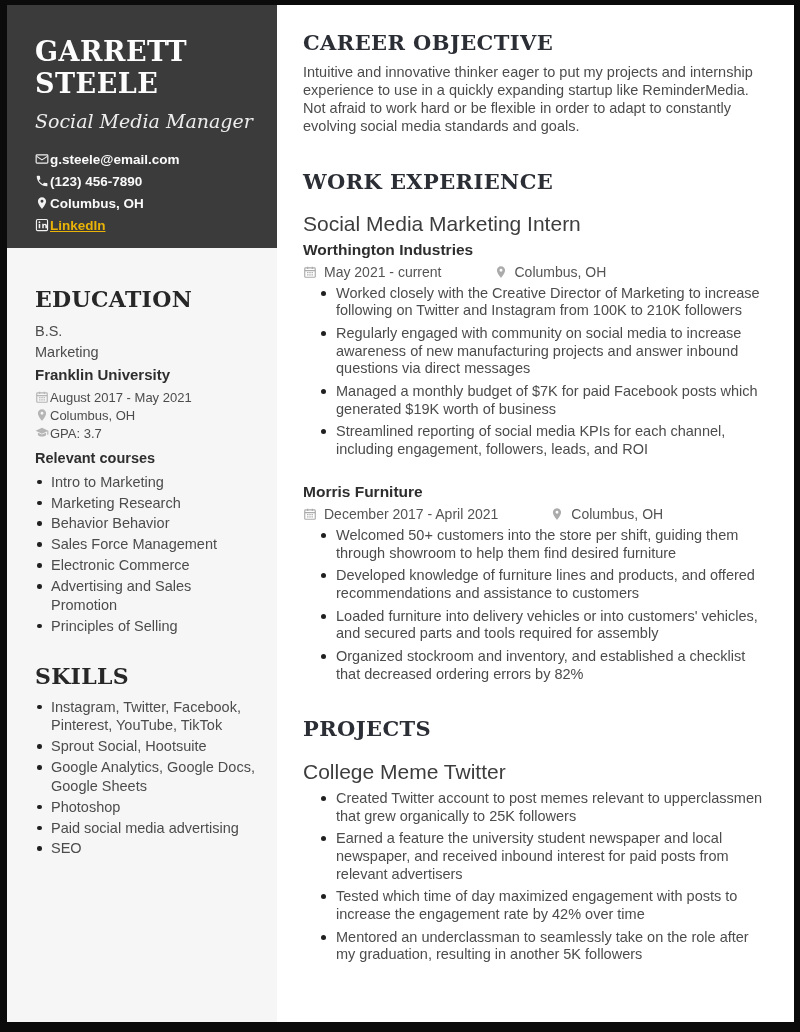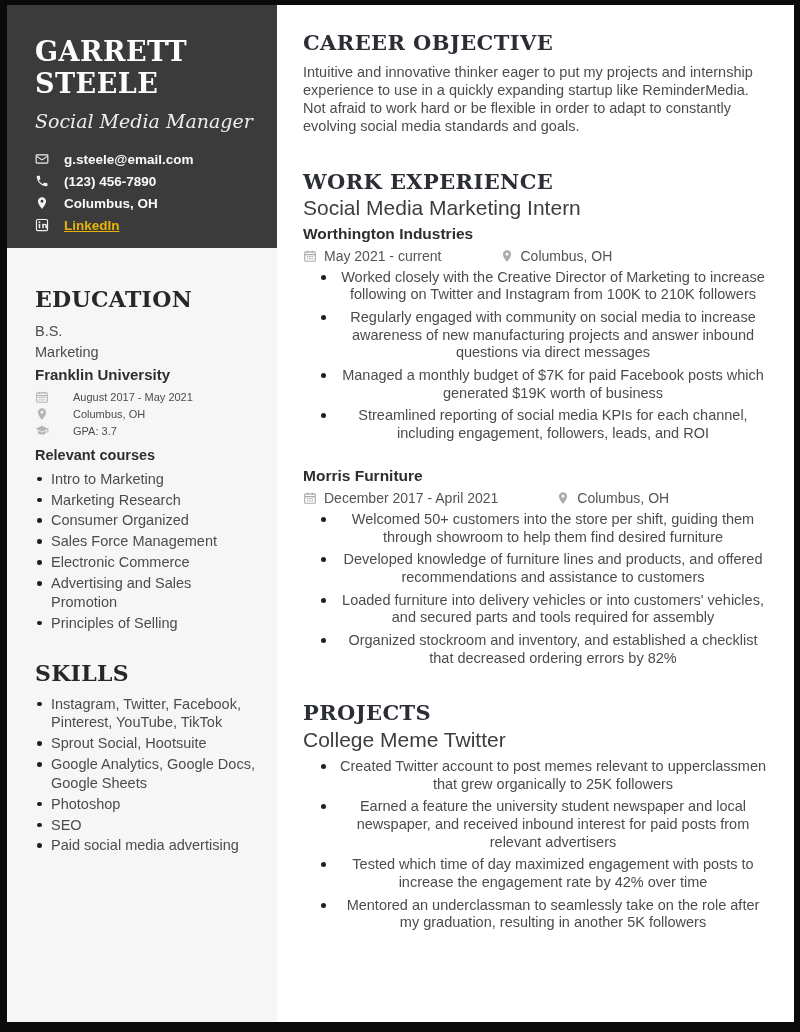--- a/index.html
+++ b/index.html
@@ -26,56 +26,56 @@
   .name{
     font-family:"DejaVu Serif","Liberation Serif",serif;font-weight:bold;
     font-size:27px;line-height:1.2;letter-spacing:.5px;color:#fdfdfd;margin:0;
   }
   .name span{display:block;}
   .job-title{
     font-family:"DejaVu Serif","Liberation Serif",serif;font-style:italic;
     font-size:19px;color:#ededed;margin-top:9px;
   }
   .contact{list-style:none;margin:20px 0 0;padding:0;}
-  .contact li{display:flex;align-items:center;gap:15px;font-size:13.5px;font-weight:bold;color:#fafafa;margin-bottom:7px;}
+  .contact li{display:flex;align-items:center;gap:1px;font-size:13.5px;font-weight:bold;color:#fafafa;margin-bottom:7px;}
   .contact .ic{width:14px;height:14px;flex:0 0 14px;color:#f2f2f2;display:inline-block;}
   .contact a{color:#eab308;text-decoration:underline;cursor:pointer;}
   
   .sidebar-body{padding:0 20px 0 28px;margin-top:14px;}
   .side-head{
     font-family:"DejaVu Serif","Liberation Serif",serif;font-weight:bold;
     font-size:22px;color:#272727;letter-spacing:.3px;margin:24px 0 9px;
   }
   .side-head.skills{margin-top:27px;}
   .edu-line{font-size:14.5px;color:var(--body-text);line-height:1.45;}
   .edu-school{font-size:15px;font-weight:bold;color:var(--bold-text);line-height:1.45;margin:1px 0 4px;}
-  .meta-row{display:flex;align-items:center;gap:24px;font-size:11px;color:var(--body-text);margin:3px 0;}
+  .meta-row{display:flex;align-items:center;gap:1px;font-size:13px;color:var(--body-text);margin:3px 0;}
   .meta-row .ic{width:14px;height:14px;flex:0 0 14px;color:var(--icon-gray);display:inline-block;}
   .sub-label{font-size:14.5px;font-weight:bold;color:var(--bold-text);margin-top:9px;}
   ul.blist{list-style:none;margin:7px 0 0;padding:0 0 0 16px;}
   ul.blist li{position:relative;font-size:14.5px;color:var(--body-text);line-height:1.3;margin-bottom:2px;}
   ul.blist li::before{content:"";position:absolute;left:-14px;top:7px;width:4.5px;height:4.5px;border-radius:50%;background:#202020;}
   
   .main{flex:1;padding:25px 24px 0 26px;background:var(--main-bg);}
   .mhead{
     font-family:"DejaVu Serif","Liberation Serif",serif;font-weight:bold;
     font-size:21px;color:var(--heading-text);letter-spacing:.4px;margin:0;line-height:1.25;
   }
   .objective-text{font-size:14.5px;line-height:1.24;color:var(--body-text);margin:8px 0 0;}
   .sec-exp{margin-top:33px;}
   .sec-proj{margin-top:33px;}
-  .job{margin-top:0;}
+  .job{margin-top:16px;}
   .job + .job{margin-top:24px;}
   .job-name{font-size:21px;font-weight:400;color:#3d3d3d;line-height:1.25;}
   .company{font-size:15.5px;font-weight:bold;color:var(--bold-text);margin-top:3px;}
-  .jmeta{display:flex;align-items:center;font-size:14px;color:#545454;margin:5px 0 2px;gap:6px;}
+  .jmeta{display:flex;align-items:center;font-size:14px;color:#545454;margin:5px 0 2px;}
   .jmeta .grp{display:flex;align-items:center;gap:7px;}
   .jmeta .grp.loc{margin-left:52px;}
   .jmeta .ic{width:14px;height:14px;flex:0 0 14px;color:#ababab;display:inline-block;}
-  ul.mlist{list-style:none;margin:5px 0 0;padding:0 0 0 33px;text-align:center;}
+  ul.mlist{list-style:none;margin:5px 0 0;padding:0 0 0 33px;}
   ul.mlist li{position:relative;font-size:14.5px;color:var(--body-text);line-height:1.22;margin-bottom:5px;}
   ul.mlist li::before{content:"";position:absolute;left:-15px;top:6px;width:5px;height:5px;border-radius:50%;background:#202020;}
   .ic svg{width:100%;height:100%;display:block;}
 </style>
 </head>
 <body>
 
 <div class="frame">
 
   <aside class="sidebar">
@@ -154,35 +154,35 @@
               <path d="M12 3L1 8.2l11 5.2 9-4.3V15h2V8.2L12 3z" fill="currentColor"></path>
               <path d="M5 11.4V15c0 1.8 3.1 3.2 7 3.2s7-1.4 7-3.2v-3.6l-7 3.3-7-3.3z" fill="currentColor"></path>
             </svg>
         </span>
         <span>GPA: 3.7</span>
       </div>
       <div class="sub-label">Relevant courses</div>
       <ul class="blist">
         <li>Intro to Marketing</li>
         <li>Marketing Research</li>
-        <li>Consumer Organized</li>
+        <li>Behavior Behavior</li>
         <li>Sales Force Management</li>
         <li>Electronic Commerce</li>
         <li>Advertising and Sales Promotion</li>
         <li>Principles of Selling</li>
       </ul>
 
       <h2 class="side-head skills">SKILLS</h2>
       <ul class="blist">
         <li>Instagram, Twitter, Facebook, Pinterest, YouTube, TikTok</li>
         <li>Sprout Social, Hootsuite</li>
         <li>Google Analytics, Google Docs, Google Sheets</li>
         <li>Photoshop</li>
+        <li>Paid social media advertising</li>
         <li>SEO</li>
-        <li>Paid social media advertising</li>
       </ul>
     </div>
   </aside>
 
   <main class="main">
 
     <section>
       <h2 class="mhead">CAREER OBJECTIVE</h2>
       <p class="objective-text">Intuitive and innovative thinker eager to put my projects and internship experience to use in a quickly expanding startup like ReminderMedia. Not afraid to work hard or be flexible in order to adapt to constantly evolving social media standards and goals.</p>
     </section>

